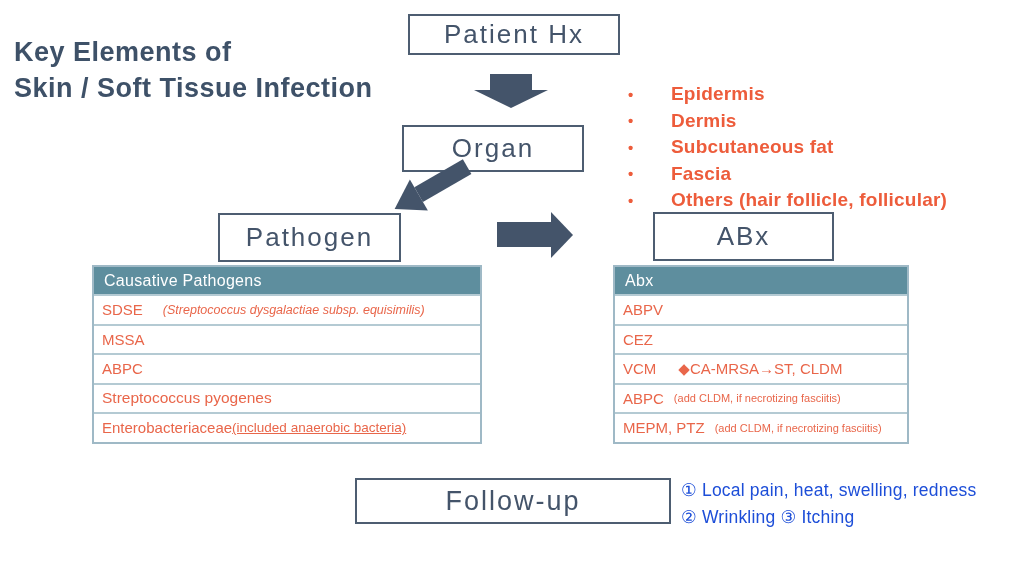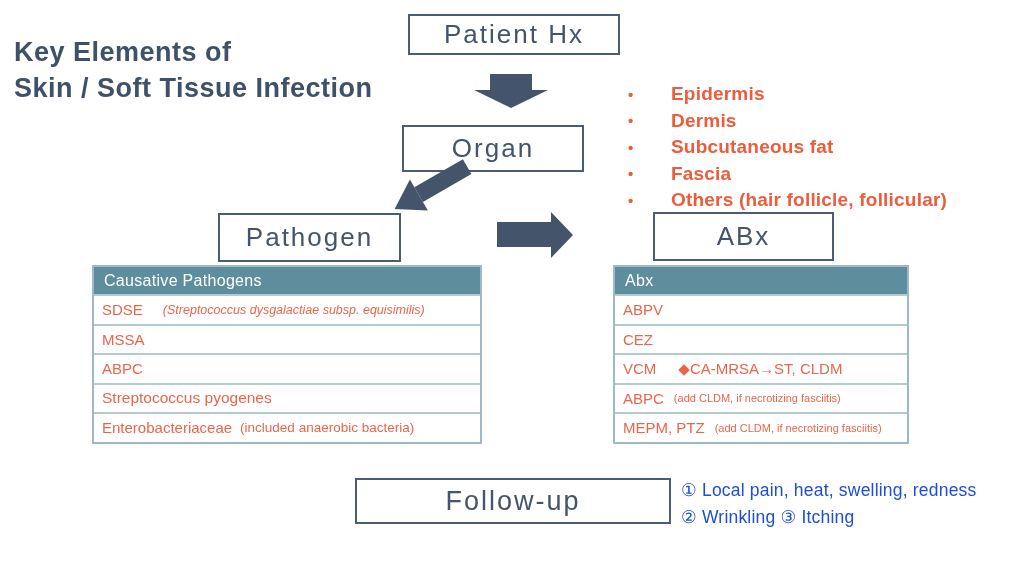--- a/index.html
+++ b/index.html
@@ -44,21 +44,21 @@
   
   .dtable{position:absolute;top:265px;border:2px solid #9FB9C6;background:#fff;}
   .dtable .hdr{height:27px;line-height:27px;background:#5E8E9E;color:#ffffff;
                font-size:16px;padding-left:10px;letter-spacing:0.3px;}
   .dtable .row{height:27.5px;border-top:2px solid #B4CAD3;display:flex;align-items:center;
                padding-left:8px;color:#E9664A;font-size:15px;white-space:nowrap;overflow:hidden;}
   .t-left{left:92px;width:386px;}
   .t-right{left:613px;width:292px;}
   .d-italic{font-style:italic;font-size:12.5px;margin-left:20px;}
   .m-italic{font-size:15.5px;}
-  .d-mid{font-size:13.5px;margin-left:8px;}
+  .d-mid{font-size:13.5px;text-decoration:underline;}
   .d-main{font-size:15px;margin-left:22px;}
   .d-small{font-size:11px;margin-left:10px;}
 
   
   .notes{position:absolute;left:681px;top:477px;color:#1d4ed8;
          font-size:17.5px;line-height:26.5px;letter-spacing:0.2px;white-space:nowrap;}
 </style>
 </head>
 <body>
 

